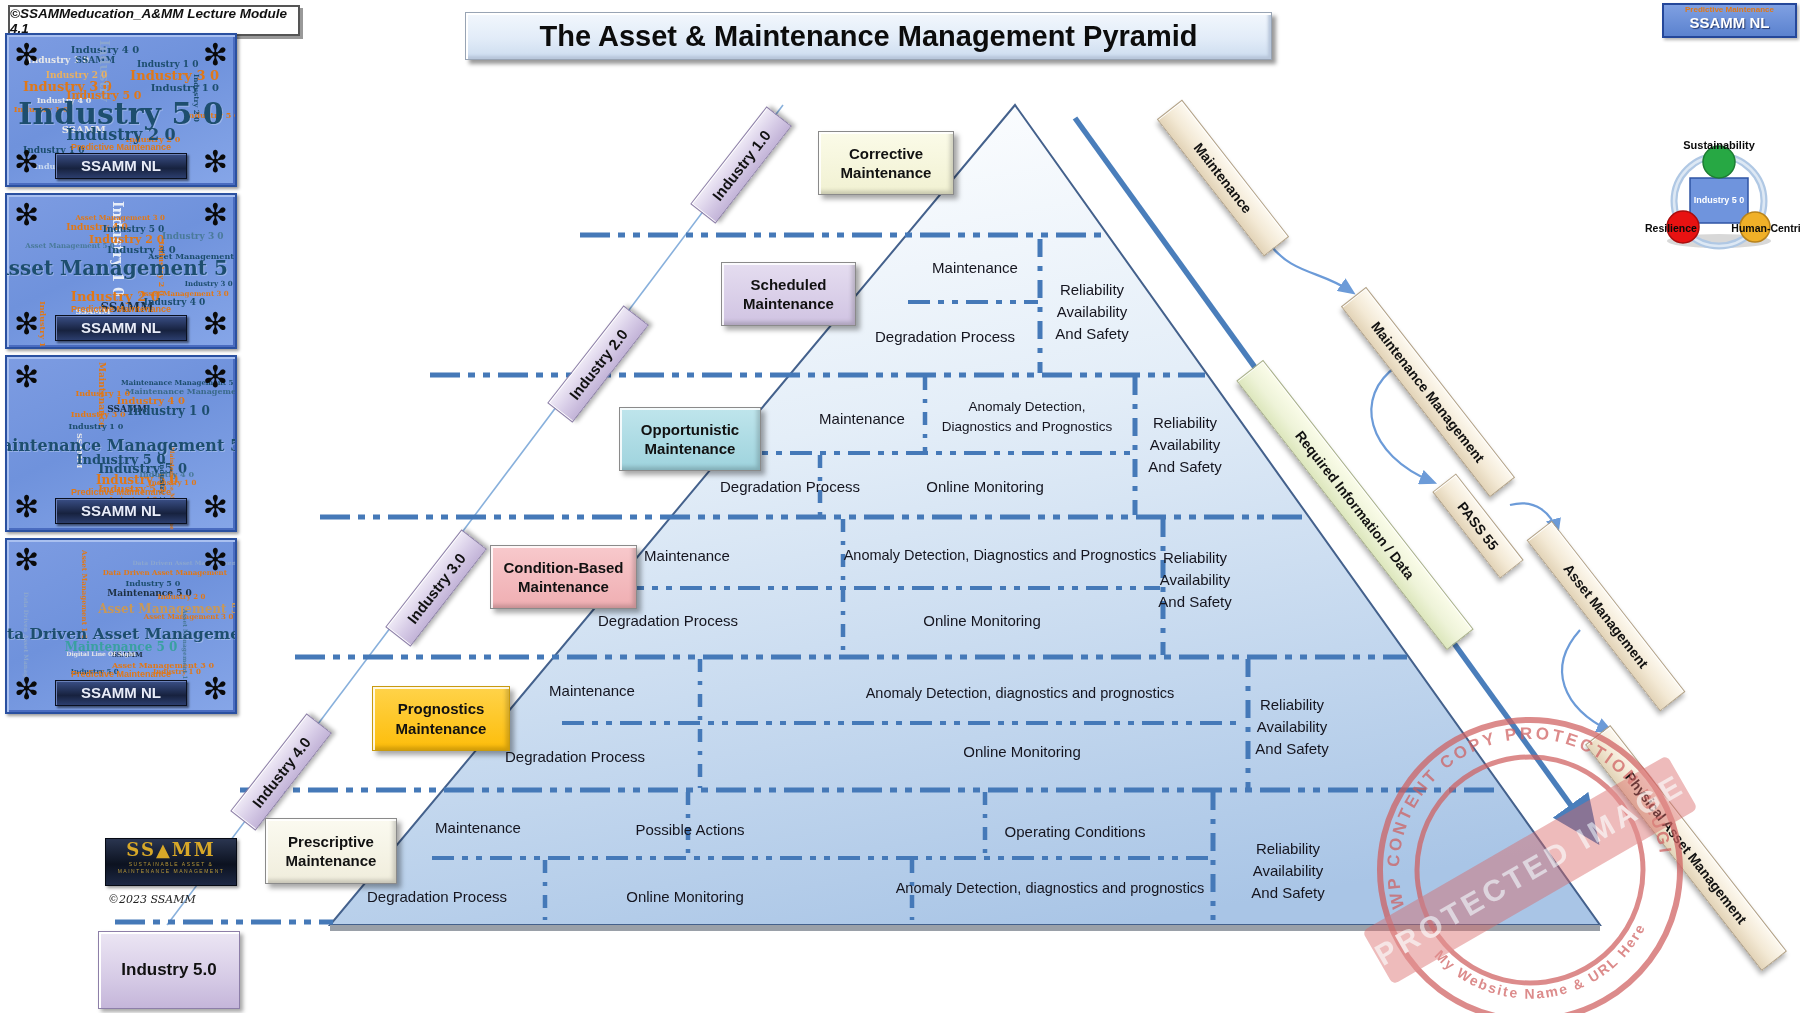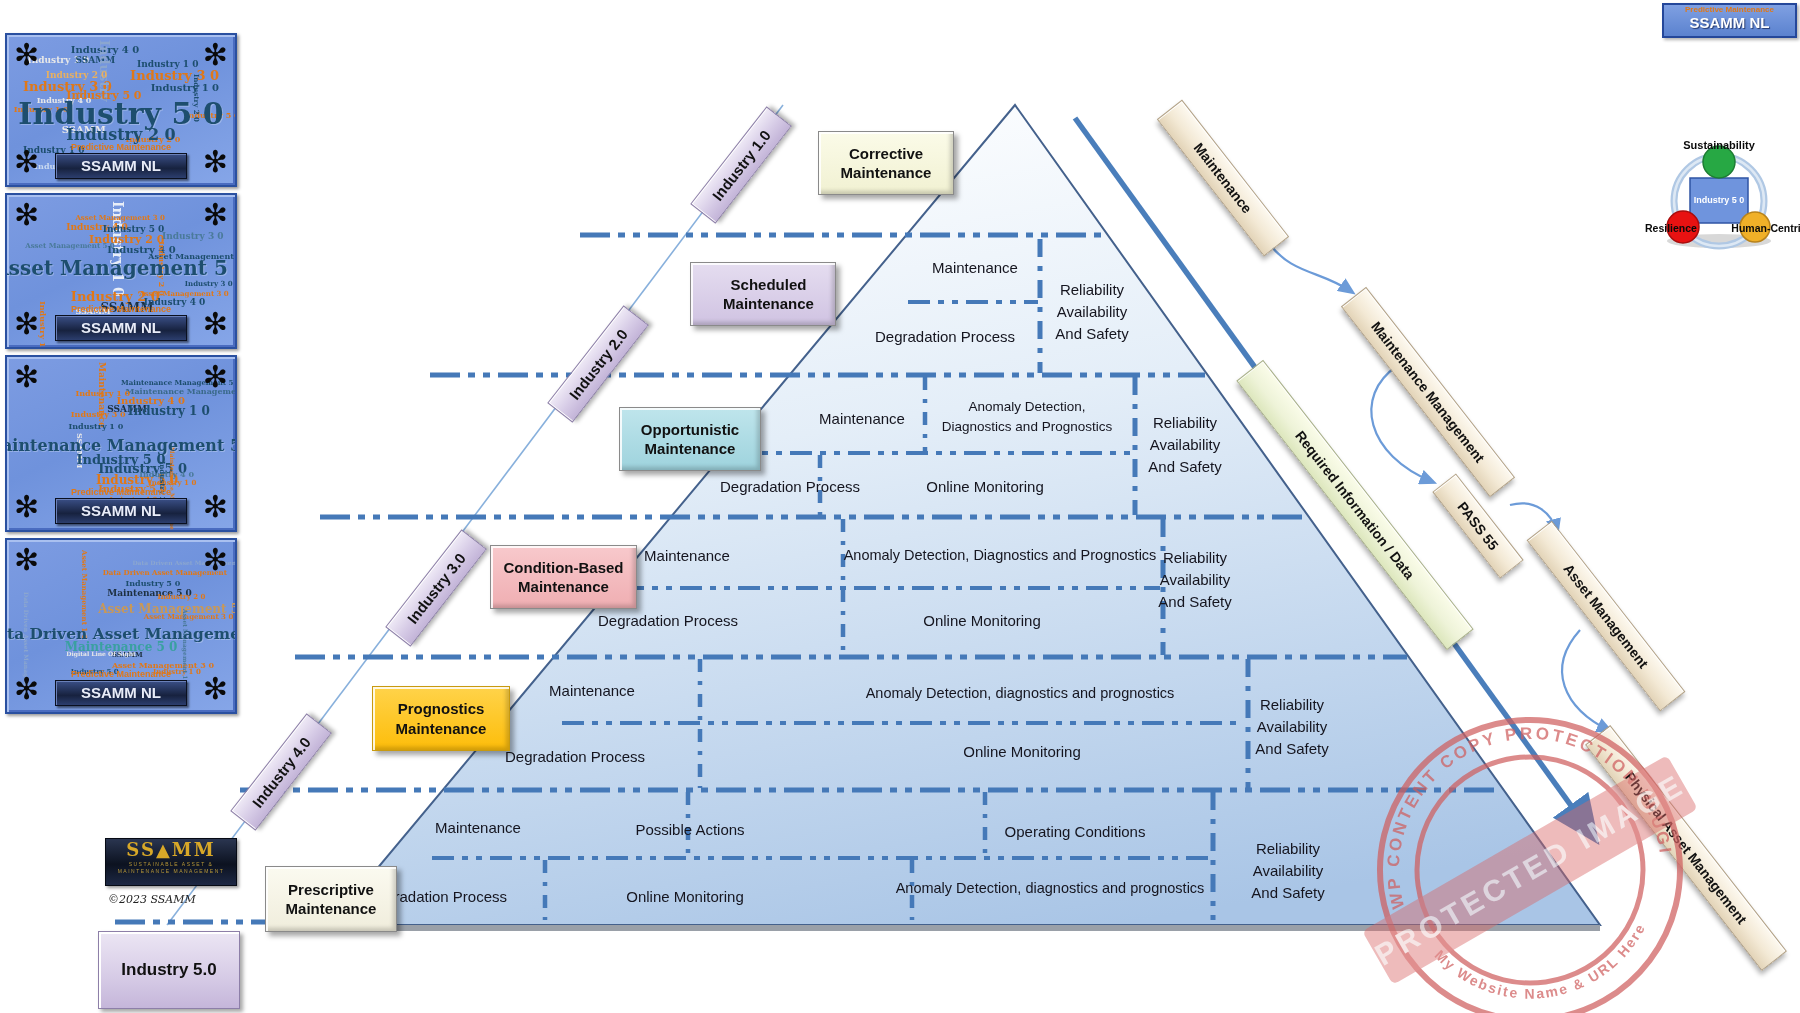--- a/index.html
+++ b/index.html
@@ -148,21 +148,23 @@
     <line x1="1075" y1="118" x2="1593" y2="836" stroke="#4a7ebb" stroke-width="5.5" marker-end="url(#arrowBig)"></line>
 
     <g stroke="#6c9bd8" stroke-width="2.2" fill="none" marker-end="url(#arrowSm)">
       <path d="M 1268,242 C 1292,275 1320,270 1352,292"></path>
       <path d="M 1397,366 C 1353,396 1366,455 1433,482"></path>
       <path d="M 1510,505 C 1536,498 1552,514 1557,532"></path>
       <path d="M 1580,630 C 1546,668 1563,708 1610,731"></path>
     </g>
   </svg>
 
-
+  <div class="module-label">©SSAMMeducation_A&amp;MM Lecture Module 4.1</div>
+
+  <div class="title-box">The Asset &amp; Maintenance Management Pyramid</div>
 
   <div class="mini-logo">
     <div class="o">Predictive Maintenance</div>
     <div class="w">SSAMM NL</div>
   </div>
 
 
   <div class="sidebar">
     <div class="panel" style="height:150px;">
       <span class="corner c-tl">✻</span>
@@ -290,29 +292,29 @@
     </div>
   </div>
 
   <div class="indlabel" style="left:741px;top:165px;">Industry 1.0</div>
   <div class="indlabel" style="left:598px;top:364px;">Industry 2.0</div>
   <div class="indlabel" style="left:436px;top:588px;">Industry 3.0</div>
   <div class="indlabel" style="left:281px;top:772px;">Industry 4.0</div>
 
   <div class="catbox" style="left:818px;top:131px;width:134px;height:62px;background:linear-gradient(180deg,#fbfbe8 0%,#f1f1d2 100%);">Corrective
 Maintenance</div>
-  <div class="catbox" style="left:690px;top:262px;width:133px;height:62px;background:linear-gradient(180deg,#e5ddf0 0%,#d0c3e2 100%);padding-left:11px;">Scheduled
+  <div class="catbox" style="left:721px;top:262px;width:133px;height:62px;background:linear-gradient(180deg,#e5ddf0 0%,#d0c3e2 100%);">Scheduled
 Maintenance</div>
   <div class="catbox" style="left:619px;top:407px;width:140px;height:62px;background:linear-gradient(180deg,#bfe5ec 0%,#9ed3dd 100%);">Opportunistic
 Maintenance</div>
   <div class="catbox" style="left:490px;top:545px;width:145px;height:62px;background:linear-gradient(180deg,#f8c9cc 0%,#efaeb2 100%);">Condition-Based
 Maintenance</div>
   <div class="catbox" style="left:372px;top:686px;width:136px;height:63px;background:linear-gradient(180deg,#ffd34a 0%,#fdbd0a 100%);border-color:#c89a10;">Prognostics
 Maintenance</div>
-  <div class="catbox" style="left:265px;top:818px;width:130px;height:64px;background:linear-gradient(180deg,#fbfaf0 0%,#f0eddc 100%);margin-top:48px;">Prescriptive
+  <div class="catbox" style="left:265px;top:818px;width:130px;height:64px;background:linear-gradient(180deg,#fbfaf0 0%,#f0eddc 100%);">Prescriptive
 Maintenance</div>
 
   <div class="ptext" style="left:975px;top:268px;">Maintenance</div>
   <div class="ptext" style="left:1092px;top:312px;">Reliability
 Availability
 And Safety</div>
   <div class="ptext" style="left:945px;top:337px;">Degradation Process</div>
 
   <div class="ptext" style="left:862px;top:419px;">Maintenance</div>
   <div class="ptext" style="left:1027px;top:417px;font-size:13.5px;">Anomaly Detection,

